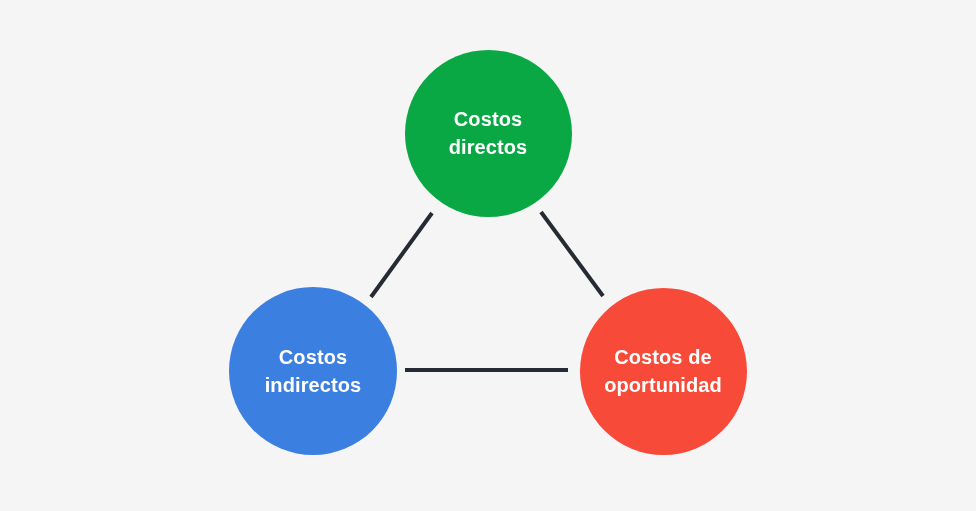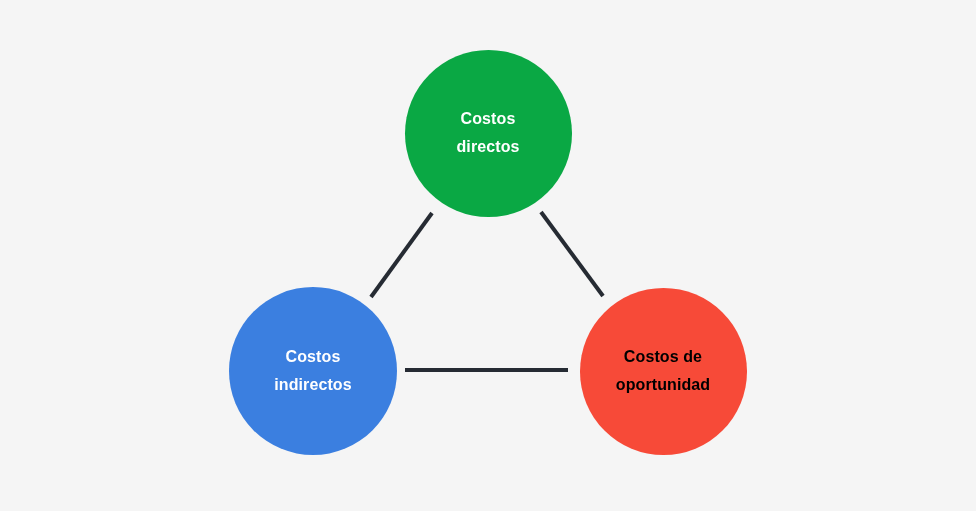--- a/index.html
+++ b/index.html
@@ -34,21 +34,21 @@
     display: flex;
     align-items: center;
     justify-content: center;
     text-align: center;
     box-sizing: border-box;
   }
   .node-label {
     color: #ffffff;
     font-family: "Liberation Sans", sans-serif;
     font-weight: bold;
-    font-size: 16px;
+    font-size: 20px;
     line-height: 28px;
     letter-spacing: 0.1px;
     white-space: pre-line;
     padding: 0 10px;
   }
 </style>
 </head>
 <body style="background: rgb(245, 245, 245);">
 
 <div id="diagram-canvas" style="width: 976px; height: 511px; background: rgb(245, 245, 245);">
@@ -63,17 +63,17 @@
     <span class="node-label" style="color: rgb(255, 255, 255);">Costos
 directos</span>
   </div>
 
   <div class="node" style="width: 168px; height: 168px; left: 229px; top: 287px; background: rgb(59, 127, 224);">
     <span class="node-label" style="color: rgb(255, 255, 255);">Costos
 indirectos</span>
   </div>
 
   <div class="node" style="width: 167px; height: 167px; left: 579.5px; top: 287.5px; background: rgb(247, 74, 56);">
-    <span class="node-label" style="color: #000000;">Costos de
+    <span class="node-label" style="color: #ffffff;">Costos de
 oportunidad</span>
   </div>
 
 </div>
 
 </body></html>

